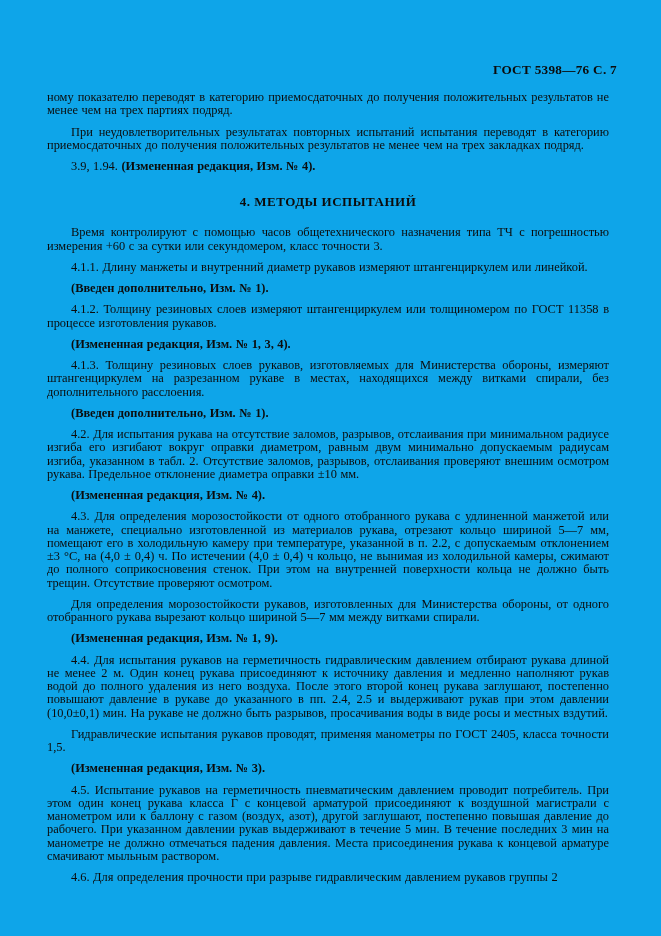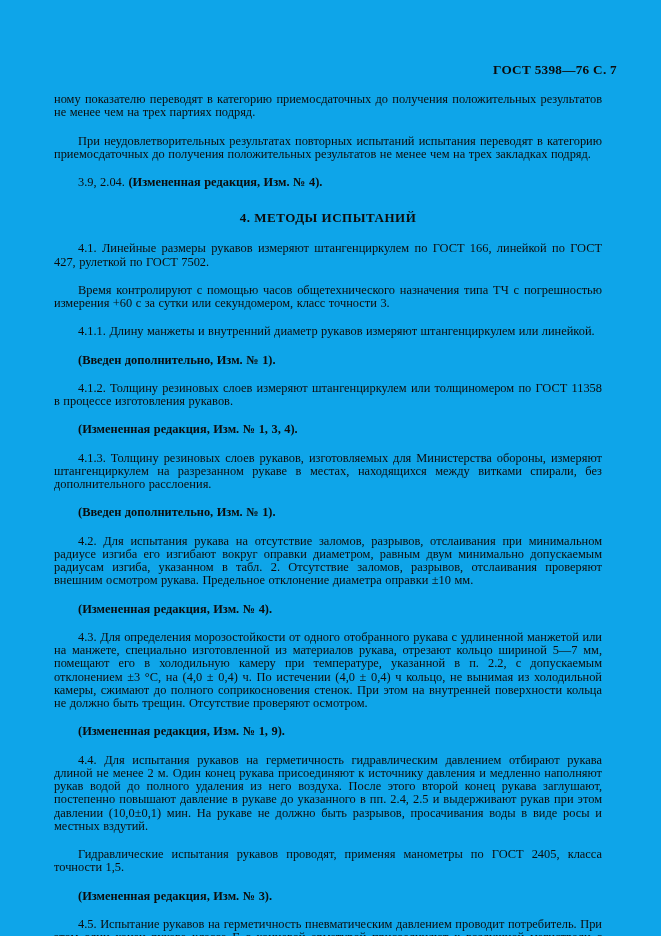--- a/index.html
+++ b/index.html
@@ -25,21 +25,21 @@
   }
   .doc-header {
     text-align: right;
     font-weight: 700;
     font-size: 13.2px;
     line-height: 16px;
     margin: 0 0 13px 0;
     letter-spacing: 0.3px;
   }
   .page p {
-    margin: 15px;
+    margin: 8px;
     text-align: justify;
     text-indent: 24px;
     word-spacing: 0.4px;
   }
   .page p.cont {
     text-indent: 0;
   }
   .page p.note {
     font-weight: 700;
   }
@@ -58,35 +58,35 @@
 </style>
 </head>
 <body>
 
 <div class="page">
 
   <div class="doc-header">ГОСТ 5398—76 С. 7</div>
 
   <p class="cont">ному показателю переводят в категорию приемосдаточных до получения положительных результатов не менее чем на трех партиях подряд.</p>
   <p>При неудовлетворительных результатах повторных испытаний испытания переводят в категорию приемосдаточных до получения положительных результатов не менее чем на трех закладках подряд.</p>
-  <p class="mixed"><span>3.9, 2.04. </span><strong>(Измененная редакция, Изм. № 4).</strong></p>
+  <p class="mixed"><span>3.9, 1.94. </span><strong>(Измененная редакция, Изм. № 4).</strong></p>
 
   <h2 class="section-heading">4. МЕТОДЫ ИСПЫТАНИЙ</h2>
 
-  <p>4.1. Линейные размеры рукавов измеряют штангенциркулем по ГОСТ 166, линейкой по ГОСТ 427, рулеткой по ГОСТ 7502.</p>
   <p>Время контролируют с помощью часов общетехнического назначения типа ТЧ с погрешностью измерения +60 с за сутки или секундомером, класс точности 3.</p>
   <p>4.1.1. Длину манжеты и внутренний диаметр рукавов измеряют штангенциркулем или линейкой.</p>
   <p class="note">(Введен дополнительно, Изм. № 1).</p>
   <p>4.1.2. Толщину резиновых слоев измеряют штангенциркулем или толщиномером по ГОСТ 11358 в процессе изготовления рукавов.</p>
   <p class="note">(Измененная редакция, Изм. № 1, 3, 4).</p>
   <p>4.1.3. Толщину резиновых слоев рукавов, изготовляемых для Министерства обороны, измеряют штангенциркулем на разрезанном рукаве в местах, находящихся между витками спирали, без дополнительного расслоения.</p>
   <p class="note">(Введен дополнительно, Изм. № 1).</p>
   <p>4.2. Для испытания рукава на отсутствие заломов, разрывов, отслаивания при минимальном радиусе изгиба его изгибают вокруг оправки диаметром, равным двум минимально допускаемым радиусам изгиба, указанном в табл. 2. Отсутствие заломов, разрывов, отслаивания проверяют внешним осмотром рукава. Предельное отклонение диаметра оправки ±10 мм.</p>
   <p class="note">(Измененная редакция, Изм. № 4).</p>
   <p>4.3. Для определения морозостойкости от одного отобранного рукава с удлиненной манжетой или на манжете, специально изготовленной из материалов рукава, отрезают кольцо шириной 5—7 мм, помещают его в холодильную камеру при температуре, указанной в п. 2.2, с допускаемым отклонением ±3 °С, на (4,0 ± 0,4) ч. По истечении (4,0 ± 0,4) ч кольцо, не вынимая из холодильной камеры, сжимают до полного соприкосновения стенок. При этом на внутренней поверхности кольца не должно быть трещин. Отсутствие проверяют осмотром.</p>
+  <p>Для определения морозостойкости рукавов, изготовленных для Министерства обороны, от одного отобранного рукава вырезают кольцо шириной 5—7 мм между витками спирали.</p>
   <p class="note">(Измененная редакция, Изм. № 1, 9).</p>
   <p>4.4. Для испытания рукавов на герметичность гидравлическим давлением отбирают рукава длиной не менее 2 м. Один конец рукава присоединяют к источнику давления и медленно наполняют рукав водой до полного удаления из него воздуха. После этого второй конец рукава заглушают, постепенно повышают давление в рукаве до указанного в пп. 2.4, 2.5 и выдерживают рукав при этом давлении (10,0±0,1) мин. На рукаве не должно быть разрывов, просачивания воды в виде росы и местных вздутий.</p>
   <p>Гидравлические испытания рукавов проводят, применяя манометры по ГОСТ 2405, класса точности 1,5.</p>
   <p class="note">(Измененная редакция, Изм. № 3).</p>
   <p>4.5. Испытание рукавов на герметичность пневматическим давлением проводит потребитель. При этом один конец рукава класса Г с концевой арматурой присоединяют к воздушной магистрали с манометром или к баллону с газом (воздух, азот), другой заглушают, постепенно повышая давление до рабочего. При указанном давлении рукав выдерживают в течение 5 мин. В течение последних 3 мин на манометре не должно отмечаться падения давления. Места присоединения рукава к концевой арматуре смачивают мыльным раствором.</p>
   <p>4.6. Для определения прочности при разрыве гидравлическим давлением рукавов группы 2</p>
 
 </div>
 
 </body></html>

